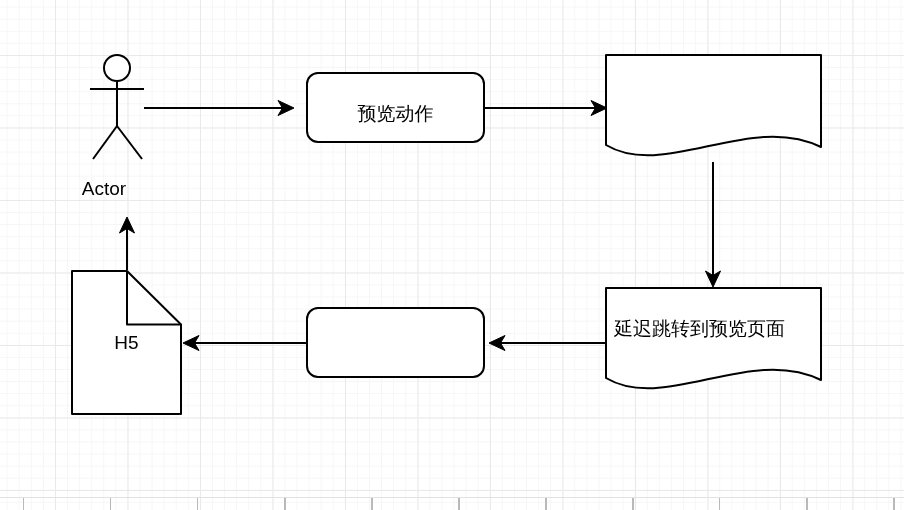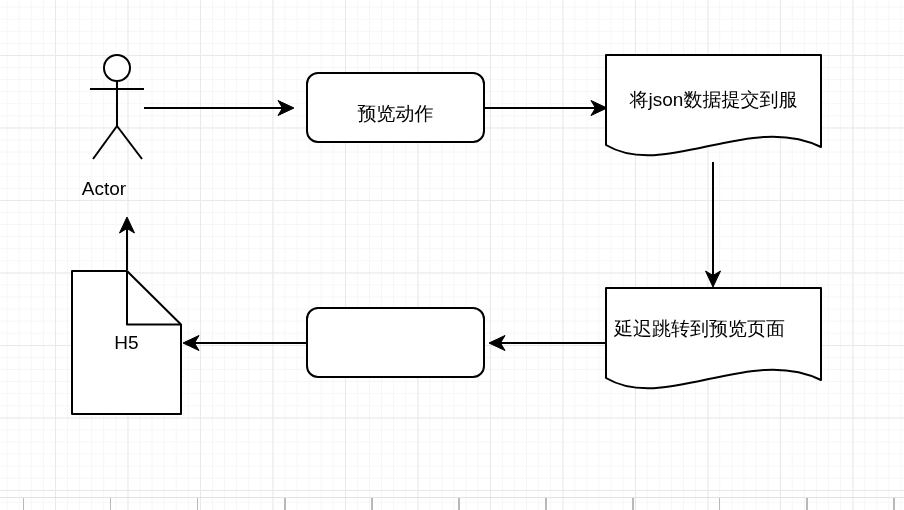--- a/index.html
+++ b/index.html
@@ -115,21 +115,20 @@
       <path d="M127,217 L119.5,233 L127,228.5 L134.5,233 Z" fill="#000000" stroke="#000000"></path>
     </g>
   </svg>
 
   <div class="label" style="left:54px; top:177px; width:100px; height:23px;">Actor</div>
 
   <div class="label" style="left:307px; top:73px; width:177px; height:80px;font-family:Liberation Serif, serif;">预览动作</div>
 
   <div class="label" style="left:606px; top:53px; width:215px; height:92px;">
     <span class="doc-lines">
-      <span>将json数据提交到服</span>
     </span>
   </div>
 
   <div class="label" style="left:606px; top:282px; width:187px; height:92px;text-align:center;">延迟跳转到预览页面</div>
 
 
   <div class="label" style="left:72px; top:324px; width:109px; height:37px;">H5</div>
 
   <div class="page-edge-strip"></div>
 

